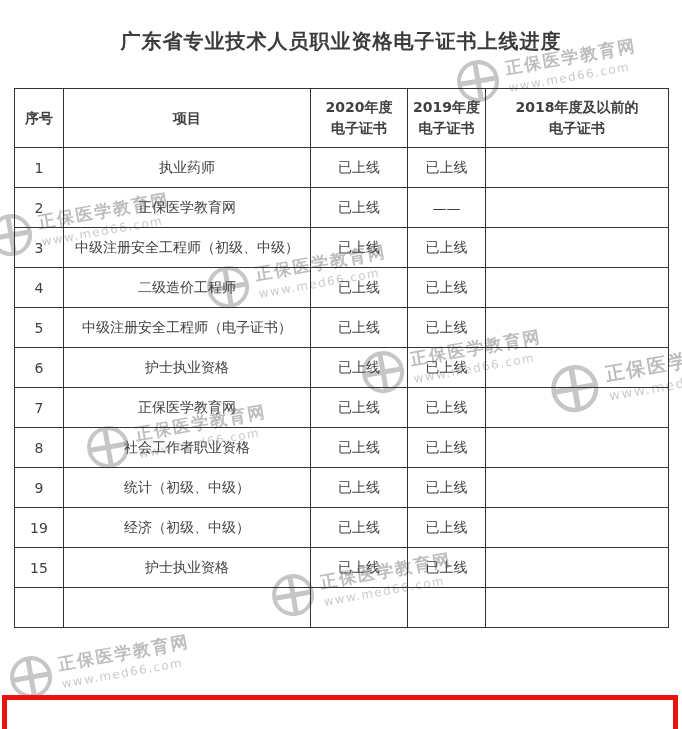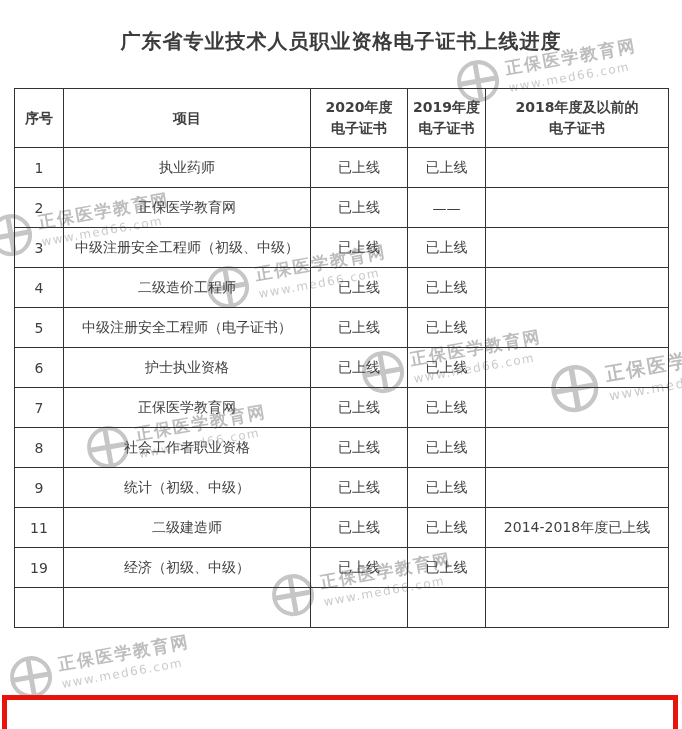--- a/index.html
+++ b/index.html
@@ -302,34 +302,34 @@
       <td></td>
     </tr>
         <tr>
       <td>9</td>
       <td>统计（初级、中级）</td>
       <td>已上线</td>
       <td>已上线</td>
       <td></td>
     </tr>
         <tr>
-      <td>11</td>
-      <td>二级建造师</td>
-      <td>已上线</td>
-      <td>已上线</td>
-      <td>2014-2018年度已上线</td>
-    </tr>
-        <tr>
       <td>19</td>
       <td>经济（初级、中级）</td>
       <td>已上线</td>
       <td>已上线</td>
       <td></td>
     </tr>
         <tr>
+      <td>15</td>
+      <td>护士执业资格</td>
+      <td>已上线</td>
+      <td>已上线</td>
+      <td></td>
+    </tr>
+        <tr>
       <td></td>
       <td></td>
       <td></td>
       <td></td>
       <td></td>
     </tr>
       </tbody>
   </table>
 
   <div class="highlight-box"></div>

